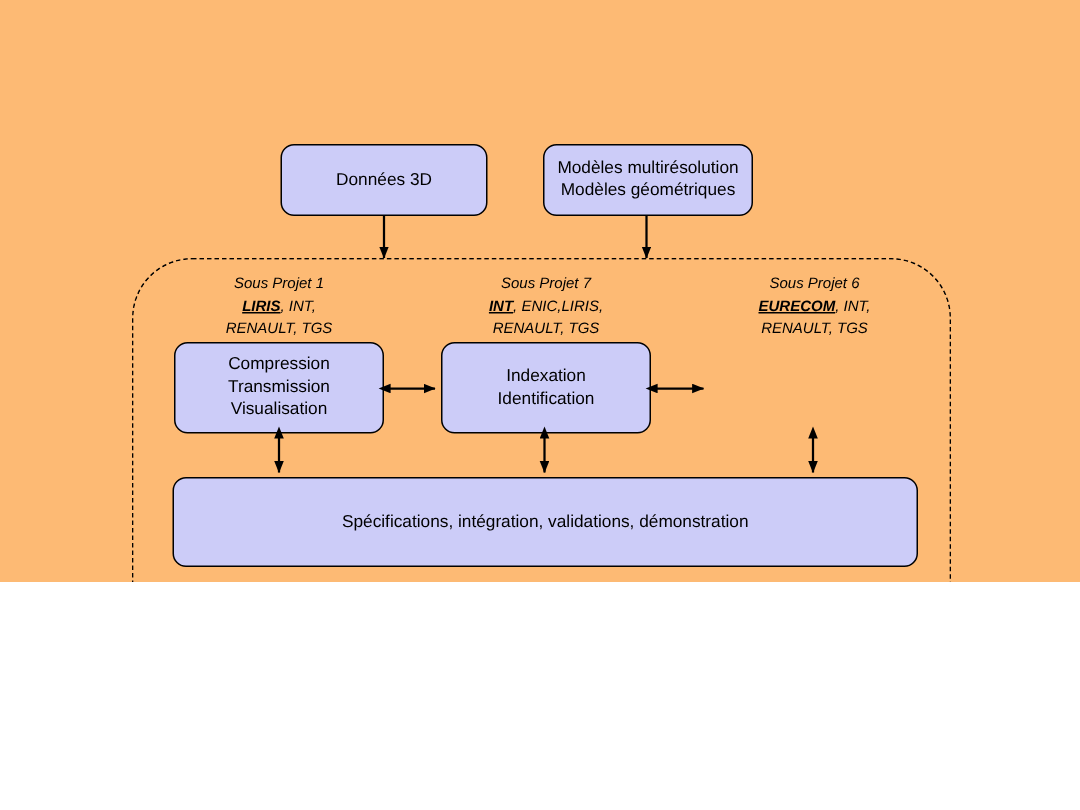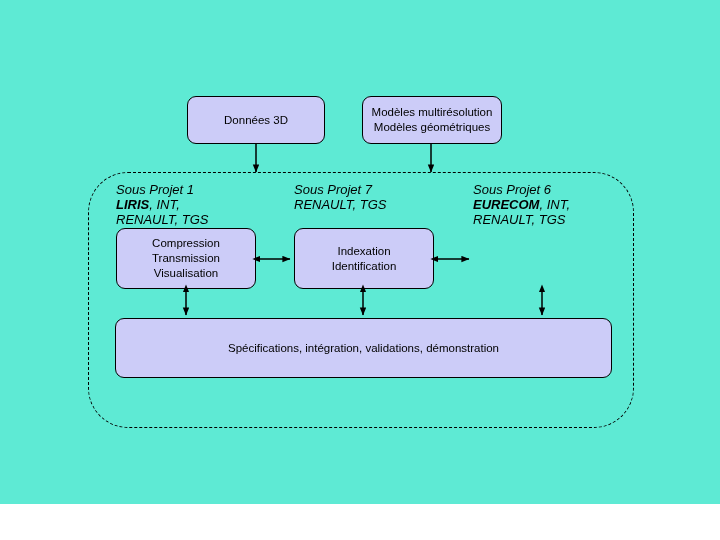--- a/index.html
+++ b/index.html
@@ -3,22 +3,22 @@
 <meta charset="utf-8">
 <style>
   html, body {
     margin: 0;
     padding: 0;
     background: #ffffff;
   }
   #canvas {
     position: relative;
     width: 720px;
-    height: 504px;
-    background: #5eead4;
+    height: 388px;
+    background: #fdba74;
     font-family: "Liberation Sans", sans-serif;
     overflow: hidden;
   }
 
   
   .box {
     position: absolute;
     box-sizing: border-box;
     background: #ccccf8;
     border: 1.4px solid #000000;
@@ -39,29 +39,30 @@
     position: absolute;
     box-sizing: border-box;
     border: 1.4px dashed #000000;
     border-radius: 40px;
     background: transparent;
   }
 
   
   .sp-label {
     position: absolute;
-    text-align: left;
+    text-align: center;
     font-style: italic;
-    font-size: 13px;
+    font-size: 10px;
     line-height: 15px;
     color: #000000;
     font-family: "Liberation Sans", sans-serif;
   }
   .sp-label .lead {
     font-weight: bold;
+    text-decoration: underline;
     font-style: italic;
   }
 
   
   .arrow-svg { position: absolute; overflow: visible; }
   .arrow-svg line { stroke: #000000; stroke-width: 1.5; }
 </style>
 </head>
 <body>
 
@@ -102,20 +103,23 @@
   <div class="sp-label" style="left:116px; top:182px; width:140px;">
     <div>Sous Projet 1</div>
     <div>
       <span class="lead">LIRIS</span><span>, INT,</span>
     </div>
     <div>RENAULT, TGS</div>
   </div>
 
   <div class="sp-label" style="left:294px; top:182px; width:140px;">
     <div>Sous Projet 7</div>
+    <div>
+      <span class="lead">INT</span><span>, ENIC,LIRIS,</span>
+    </div>
     <div>RENAULT, TGS</div>
   </div>
 
   <div class="sp-label" style="left:473px; top:182px; width:140px;">
     <div>Sous Projet 6</div>
     <div>
       <span class="lead">EURECOM</span><span>, INT,</span>
     </div>
     <div>RENAULT, TGS</div>
   </div>

